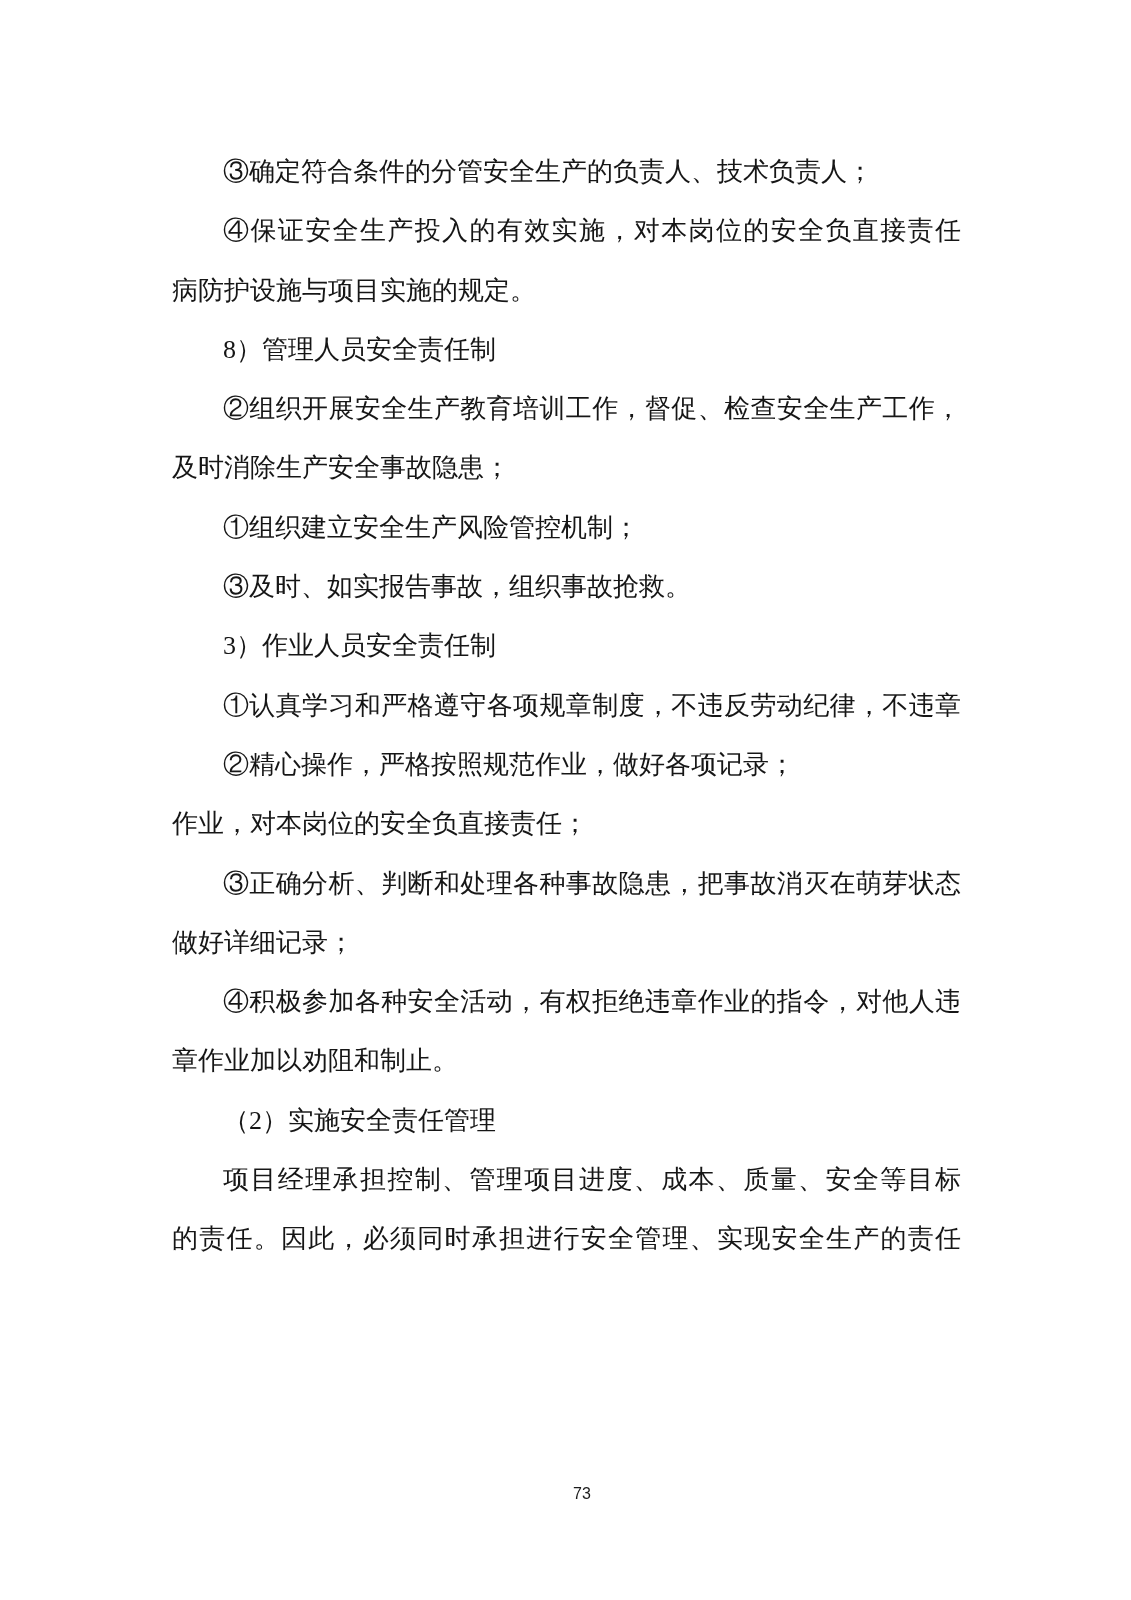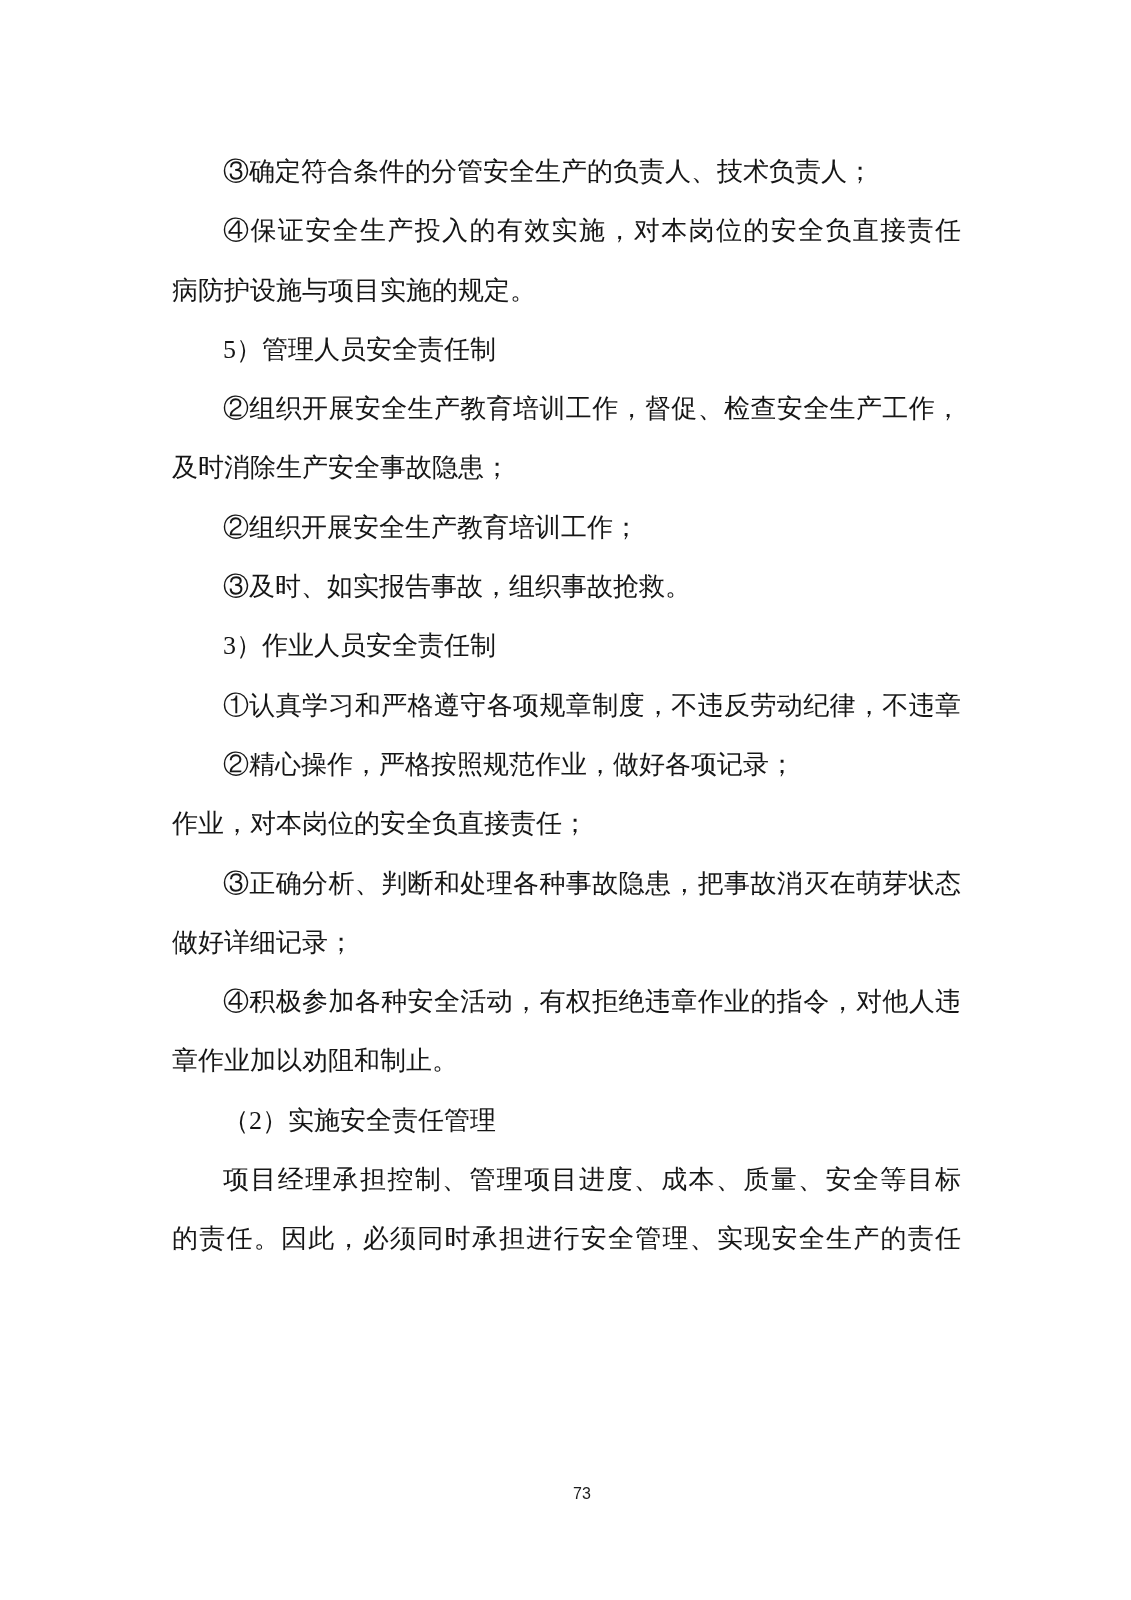--- a/index.html
+++ b/index.html
@@ -51,24 +51,24 @@
   }
 </style>
 </head>
 <body>
 
 <div class="page">
   <div class="content">
     <div class="line indent">③确定符合条件的分管安全生产的负责人、技术负责人；</div>
     <div class="line indent justify">④保证安全生产投入的有效实施，对本岗位的安全负直接责任</div>
     <div class="line">病防护设施与项目实施的规定。</div>
-    <div class="line indent">5）管理人员安全责任制</div>
+    <div class="line indent">8）管理人员安全责任制</div>
     <div class="line indent justify">②组织开展安全生产教育培训工作，督促、检查安全生产工作，</div>
     <div class="line">及时消除生产安全事故隐患；</div>
-    <div class="line indent">②组织开展安全生产教育培训工作；</div>
+    <div class="line indent">①组织建立安全生产风险管控机制；</div>
     <div class="line indent">③及时、如实报告事故，组织事故抢救。</div>
     <div class="line indent">3）作业人员安全责任制</div>
     <div class="line indent justify">①认真学习和严格遵守各项规章制度，不违反劳动纪律，不违章</div>
     <div class="line indent">②精心操作，严格按照规范作业，做好各项记录；</div>
     <div class="line">作业，对本岗位的安全负直接责任；</div>
     <div class="line indent justify">③正确分析、判断和处理各种事故隐患，把事故消灭在萌芽状态</div>
     <div class="line">做好详细记录；</div>
     <div class="line indent justify">④积极参加各种安全活动，有权拒绝违章作业的指令，对他人违</div>
     <div class="line">章作业加以劝阻和制止。</div>
     <div class="line indent">（2）实施安全责任管理</div>

